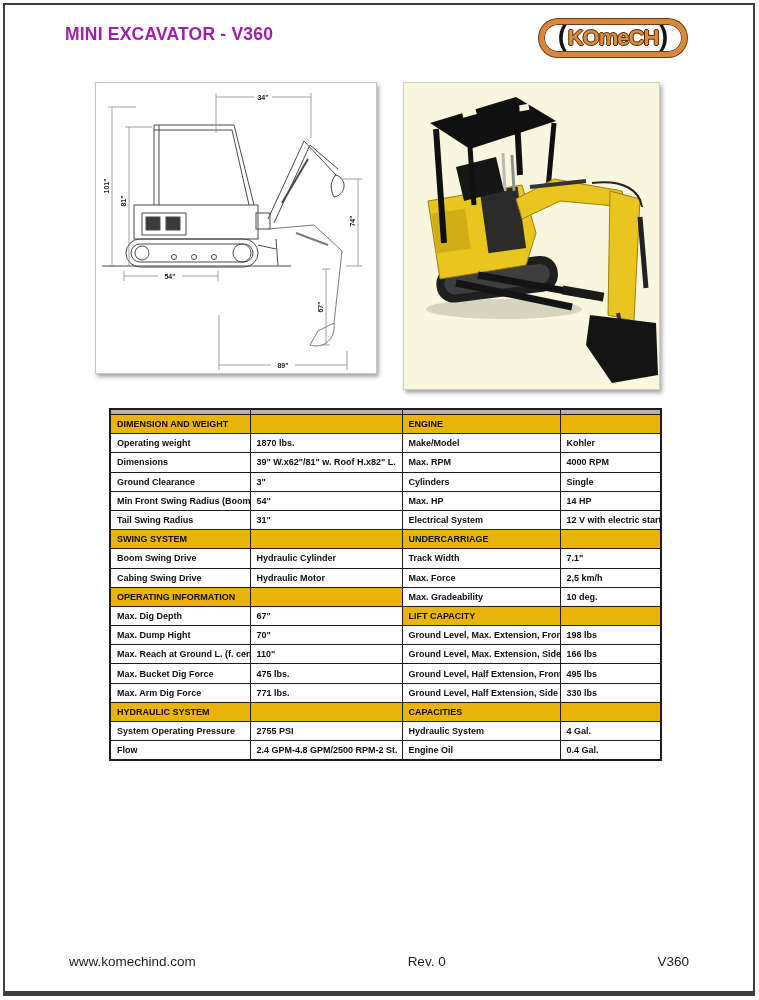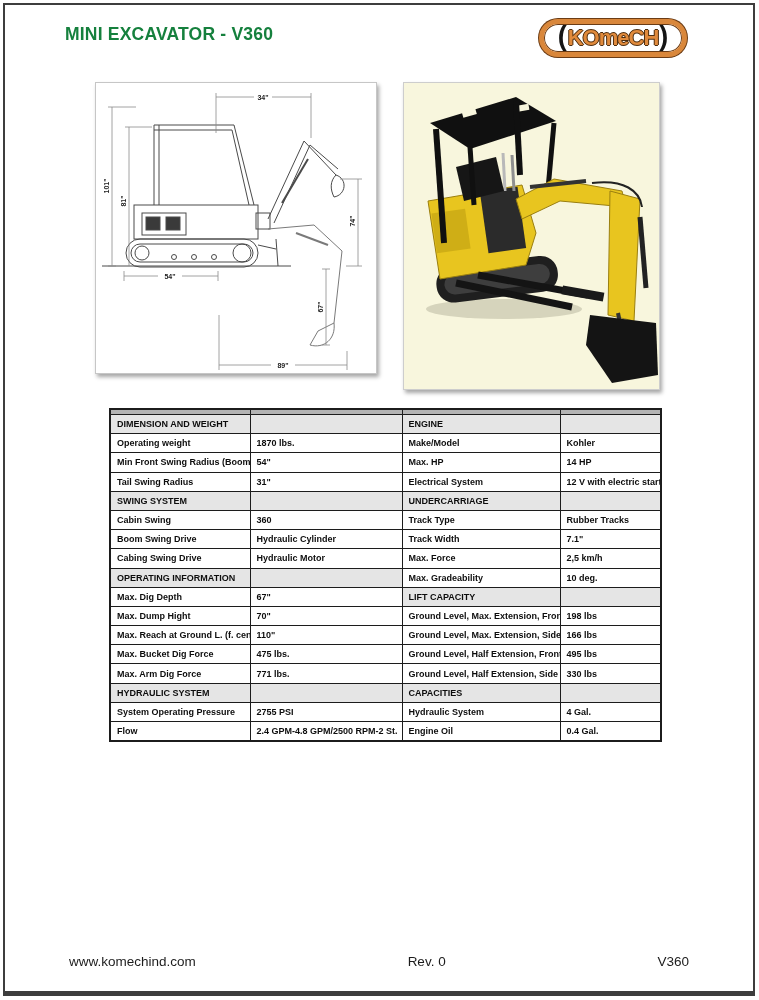--- a/index.html
+++ b/index.html
@@ -7,21 +7,21 @@
     position:relative; width:759px; height:1000px; background:#fff;
     font-family:"Liberation Sans", sans-serif; overflow:hidden;
   }
   .page-frame {
     position:absolute; left:3px; top:3px; width:748px; height:986px;
     border:2px solid #3d3d3d; border-bottom-width:5px; pointer-events:none;
   }
   
   .title {
     position:absolute; left:65px; top:24px; margin:0;
-    font-size:17.5px; font-weight:700; color:#15803d; letter-spacing:.2px;
+    font-size:17.5px; font-weight:700; color:#a21caf; letter-spacing:.2px;
   }
   .logo {
     position:absolute; left:539px; top:19px; width:138px; height:28px;
     border:5px solid #d9873b; border-radius:22px; background:#fff;
     box-shadow:0 0 0 1px #6b3c15, inset 0 0 0 1px #6b3c15;
     display:flex; align-items:center; justify-content:center; gap:1px;
   }
   .logo-paren { font-size:27px; font-weight:800; color:#151515; line-height:1; margin-top:-3px; }
   .logo-paren.right { font-weight:600; }
   .logo-text {
@@ -43,21 +43,21 @@
     position:absolute; left:109px; top:408px; width:551px;
     border-collapse:collapse; table-layout:fixed;
     border:2px solid #1c1c1c;
     font-size:9px; font-weight:700; color:#0d0d0d;
   }
   table.spec td {
     border:1px solid #1c1c1c; height:18.2px; padding:0 2px 0 6px;
     overflow:hidden; white-space:nowrap; vertical-align:middle;
   }
   table.spec tr.cap td { height:4px; background:#b3b3b3; padding:0; }
-  table.spec td.hdr { background:#e5e5e5; }
+  table.spec td.hdr { background:#eab308; }
   
   .footer {
     position:absolute; left:4px; top:954px; width:759px; box-sizing:border-box;
     padding:0 74px 0 65px; display:flex; justify-content:space-between;
     font-size:13.5px; color:#1c1c1c;
   }
 </style>
 </head>
 <body>
 
@@ -198,42 +198,48 @@
           <td class="hdr">ENGINE</td>
           <td class="hdr"></td>
         </tr>
         <tr>
           <td>Operating weight</td>
           <td>1870 lbs.</td>
           <td>Make/Model</td>
           <td>Kohler</td>
         </tr>
         <tr>
+          <td>Dimensions</td>
+          <td>39" W.x62"/81" w. Roof H.x82" L.</td>
+          <td>Max. RPM</td>
+          <td>4000 RPM</td>
+        </tr>
+        <tr>
+          <td>Ground Clearance</td>
+          <td>3"</td>
+          <td>Cylinders</td>
+          <td>Single</td>
+        </tr>
+        <tr>
           <td>Min Front Swing Radius (Boom)</td>
           <td>54"</td>
           <td>Max. HP</td>
           <td>14 HP</td>
         </tr>
         <tr>
           <td>Tail Swing Radius</td>
           <td>31"</td>
           <td>Electrical System</td>
           <td>12 V with electric start</td>
         </tr>
         <tr>
           <td class="hdr">SWING SYSTEM</td>
           <td class="hdr"></td>
           <td class="hdr">UNDERCARRIAGE</td>
           <td class="hdr"></td>
-        </tr>
-        <tr>
-          <td>Cabin Swing</td>
-          <td>360</td>
-          <td>Track Type</td>
-          <td>Rubber Tracks</td>
         </tr>
         <tr>
           <td>Boom Swing Drive</td>
           <td>Hydraulic Cylinder</td>
           <td>Track Width</td>
           <td>7.1"</td>
         </tr>
         <tr>
           <td>Cabing Swing Drive</td>
           <td>Hydraulic Motor</td>

